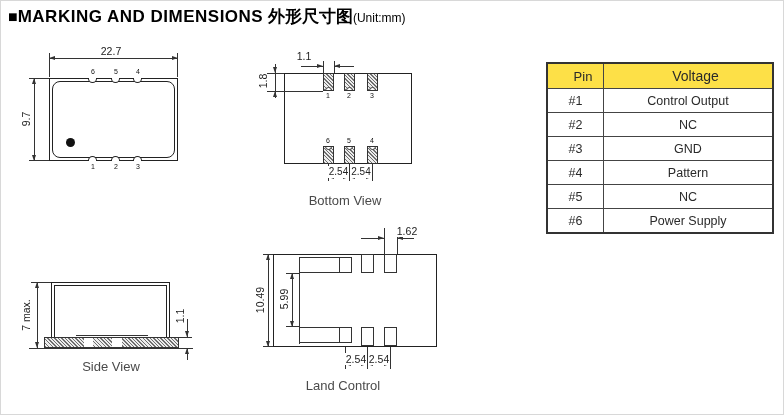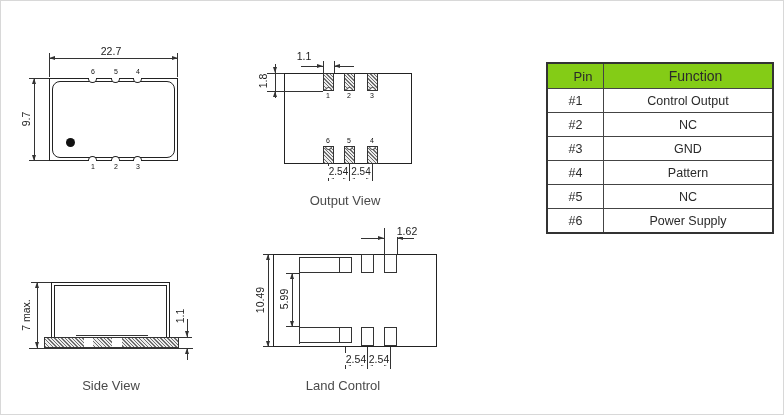--- a/index.html
+++ b/index.html
@@ -35,29 +35,32 @@
   
   .title{position:absolute;left:7px;top:4px;white-space:nowrap;}
   .title .mk{font-size:16px;font-weight:bold;color:#000;}
   .title .en{font-size:17px;font-weight:bold;color:#000;letter-spacing:.5px;}
   .title .cn{font-size:17px;font-weight:bold;color:#000;}
   .title .un{font-size:12px;color:#000;}
   
   table.pins{position:absolute;left:545px;top:61px;width:228px;border-collapse:collapse;
              border:2px solid #333;background:#fff;}
   table.pins td,table.pins th{border:1px solid #444;text-align:center;color:#2a2a2a;font-weight:normal;}
-  table.pins th{background:#84cc16;font-size:14px;height:22px;padding-left:16px;}
+  table.pins th{background:#fde047;font-size:14px;height:22px;padding-left:16px;}
   table.pins th.pin-h{font-size:13px;width:38px;}
   table.pins td{font-size:12.5px;height:21px;}
 </style>
 </head>
 <body>
 
 <div class="sheet">
 
+  <div class="title">
+    <span class="mk">■</span><span class="en">MARKING AND DIMENSIONS</span><span class="cn"> 外形尺寸图</span><span class="un">(Unit:mm)</span>
+  </div>
 
   <div class="layer">
     <div class="rect" style="left:48px;top:77px;width:129px;height:83px;"></div>
     <div class="rect thin" style="left:51px;top:80px;width:123px;height:77px;border-radius:8px;"></div>
     <div class="abs" style="left:65px;top:137px;width:9px;height:9px;border-radius:50%;background:#111;"></div>
 
     <div class="edge-notch dn" style="left:87px;top:77px;"></div>
     <div class="edge-notch dn" style="left:110px;top:77px;"></div>
     <div class="edge-notch dn" style="left:132px;top:77px;"></div>
     <div class="pinnum" style="left:87px;top:67px;">6</div>
@@ -135,21 +138,21 @@
     <div class="vl" style="left:348px;top:163px;height:17px;"></div>
     <div class="vl" style="left:371px;top:163px;height:17px;"></div>
     <div class="hl" style="left:327px;top:176px;width:45px;"></div>
     <div class="ar ar-l" style="left:327px;top:174px;"></div>
     <div class="ar ar-r" style="left:342px;top:174px;"></div>
     <div class="ar ar-l" style="left:348px;top:174px;"></div>
     <div class="ar ar-r" style="left:365px;top:174px;"></div>
     <div class="dim" style="left:327px;top:165px;width:21px;font-size:10px;">2.54</div>
     <div class="dim" style="left:349px;top:165px;width:22px;font-size:10px;">2.54</div>
 
-    <div class="cap" style="left:294px;top:192px;width:100px;">Output View</div>
+    <div class="cap" style="left:294px;top:192px;width:100px;">Bottom View</div>
   </div>
 
   <div class="layer">
     <div class="rect" style="left:50px;top:281px;width:119px;height:57px;"></div>
     <div class="rect thin" style="left:53px;top:284px;width:113px;height:54px;border-bottom:none;"></div>
     <div class="hl" style="left:75px;top:334px;width:72px;"></div>
     <div class="pad" style="left:43px;top:336px;width:135px;height:11px;">
       <div class="abs" style="left:39px;top:0;width:9px;height:9px;background:#fff;"></div>
       <div class="abs" style="left:67px;top:0;width:10px;height:9px;background:#fff;"></div>
     </div>
@@ -161,21 +164,21 @@
     <div class="ar ar-d" style="left:34px;top:341px;"></div>
     <div class="dim rot" style="left:1px;top:306px;width:48px;height:16px;background:none;">7 max.</div>
 
     <div class="hl" style="left:177px;top:336px;width:14px;"></div>
     <div class="vl" style="left:186px;top:318px;height:18px;"></div>
     <div class="vl" style="left:186px;top:347px;height:12px;"></div>
     <div class="ar ar-d" style="left:184px;top:330px;"></div>
     <div class="ar ar-u" style="left:184px;top:347px;"></div>
     <div class="dim rot" style="left:159px;top:307px;width:40px;height:16px;background:none;">1.1</div>
 
-    <div class="cap" style="left:60px;top:377px;width:100px;">Side View</div>
+    <div class="cap" style="left:60px;top:358px;width:100px;">Side View</div>
   </div>
 
   <div class="layer">
     <div class="rect thin" style="left:272px;top:253px;width:164px;height:93px;"></div>
     <div class="vl" style="left:298px;top:256px;height:87px;"></div>
     <div class="lpad" style="left:298px;top:256px;width:53px;height:16px;"></div>
     <div class="vl" style="left:338px;top:256px;height:16px;"></div>
     <div class="lpad" style="left:298px;top:326px;width:53px;height:16px;"></div>
     <div class="vl" style="left:338px;top:326px;height:16px;"></div>
     <div class="lpad" style="left:360px;top:253px;width:13px;height:19px;"></div>
@@ -216,21 +219,21 @@
     <div class="dim" style="left:344px;top:352px;width:22px;">2.54</div>
     <div class="dim" style="left:367px;top:352px;width:22px;">2.54</div>
 
     <div class="cap" style="left:292px;top:377px;width:100px;">Land Control</div>
   </div>
 
   <table class="pins">
     <tbody>
         <tr>
       <th class="pin-h">Pin</th>
-      <th>Function</th>
+      <th>Voltage</th>
     </tr>
     <tr>
       <td>#1</td>
       <td>Control Output</td>
     </tr>
     <tr>
       <td>#2</td>
       <td>NC</td>
     </tr>
     <tr>

